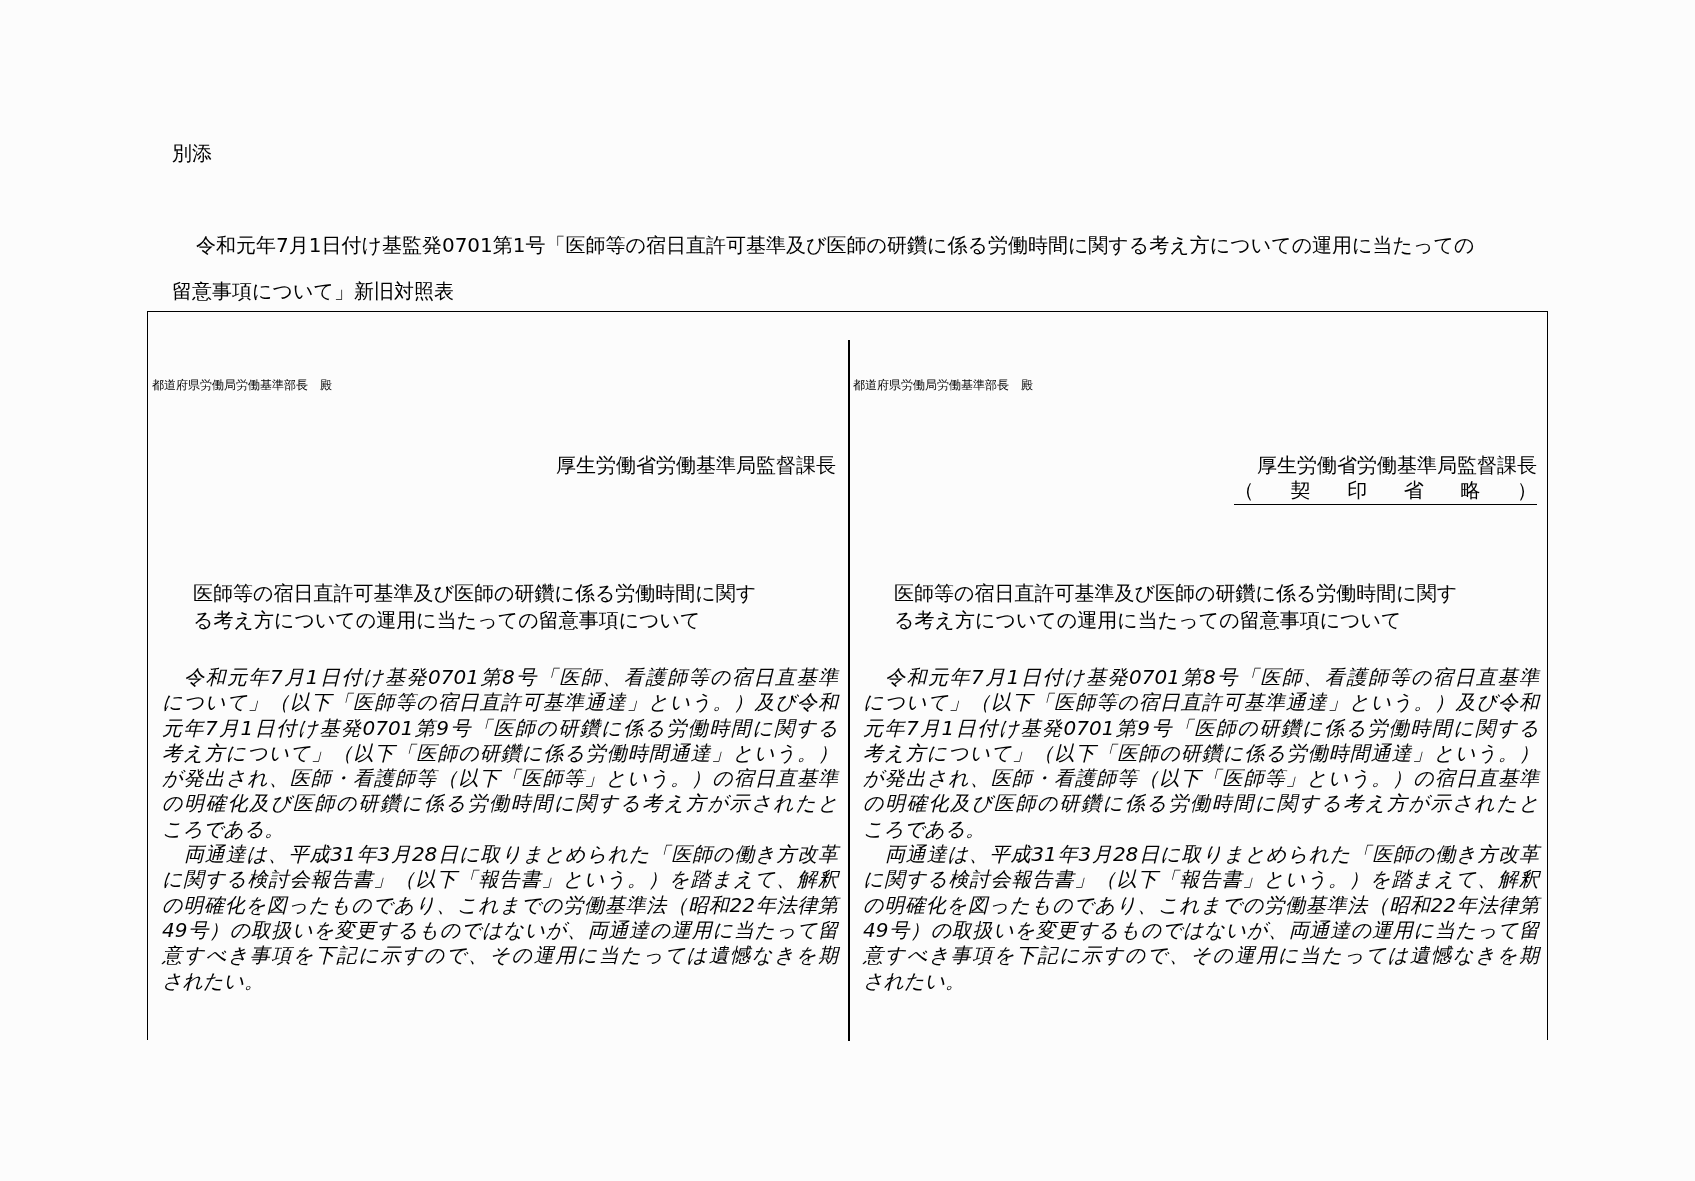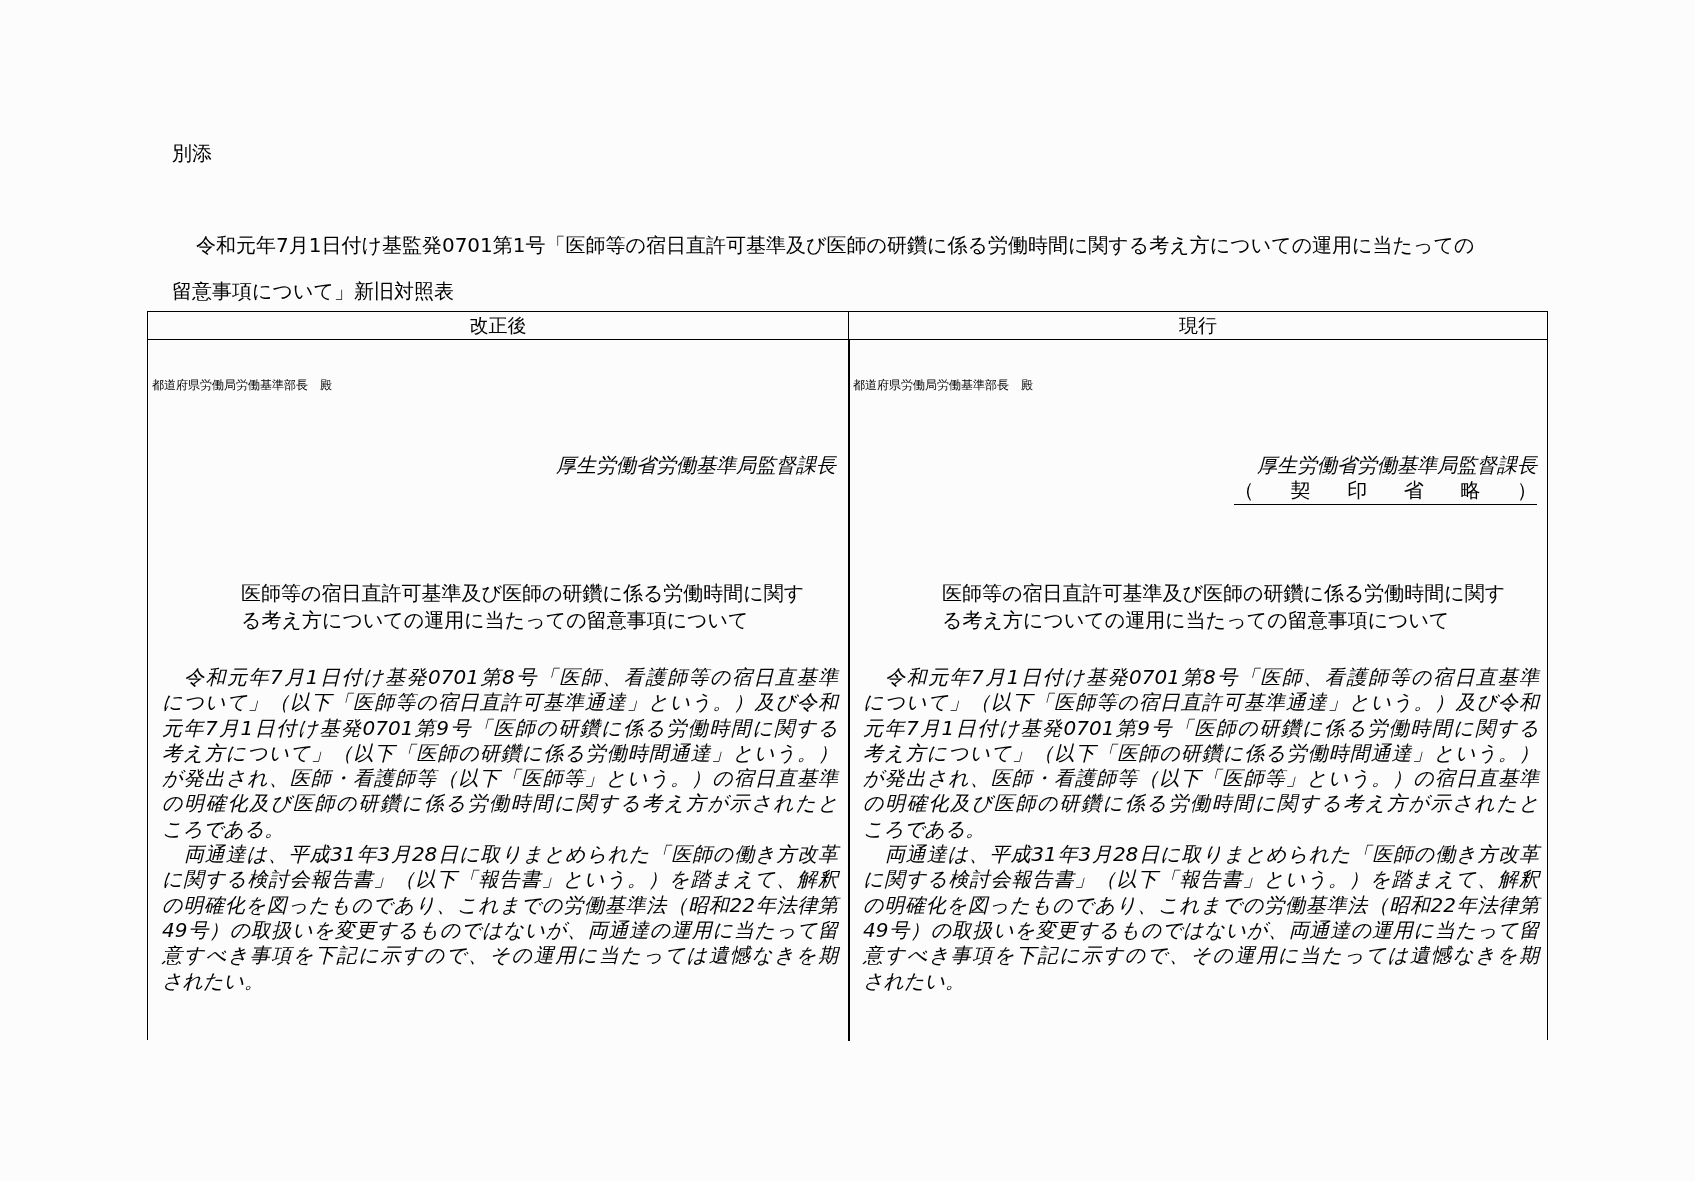--- a/index.html
+++ b/index.html
@@ -27,51 +27,45 @@
   .hdr.right { left: 701px; width: 698px; }
   .divider {
     position: absolute; left: 700px; top: 28px; width: 1.5px; height: 701px; background: #000;
   }
   .col { position: absolute; top: 28px; width: 700px; height: 701px; }
   .col.left { left: 0; }
   .col.right { left: 701px; }
 
   .addressee { position: absolute; left: 4px; top: 32px; font-size: 12px; line-height: 26px; white-space: nowrap; }
   .sender { position: absolute; right: 12px; top: 120px; font-size: 20px; line-height: 26px; text-align: right; }
-  .sender-line { display: block; white-space: nowrap; font-style: italic; }
+  .sender-line { display: block; white-space: nowrap; }
   .seal {
     display: flex; justify-content: space-between; width: 303px; margin-left: auto;
     border-bottom: 1.5px solid #000; line-height: 25px; padding-bottom: 1px;
   }
   .subject { position: absolute; left: 45px; top: 240px; font-size: 20px; line-height: 27px; }
-  .subject div { white-space: nowrap; margin-left: 48px; }
+  .subject div { white-space: nowrap; }
 
   .body { position: absolute; left: 14px; top: 325px; width: 676px; font-size: 20px; font-style: italic; }
   .body .line {
     height: 25.3px; line-height: 25.3px; white-space: nowrap;
     text-align: justify; text-align-last: justify;
   }
   .body .line.last { text-align-last: left; }
   .body .line.indent { padding-left: 22px; }
 </style>
 </head>
 <body>
 
 <div class="abs attachment">別添</div>
 
 <div class="abs title-line title-2" style="left:172px;top:232px;">令和元年7月1日付け基監発0701第1号「医師等の宿日直許可基準及び医師の研鑽に係る労働時間に関する考え方についての運用に当たっての</div>
 <div class="abs title-line title-2">留意事項について」新旧対照表</div>
 
 <div class="table">
-  <div class="hdr left">
-    <span>改正後</span>
-  </div>
-  <div class="hdr right">
-    <span>現行</span>
-  </div>
   <div class="divider"></div>
 
   <div class="col left">
     <div class="addressee">都道府県労働局労働基準部長　殿</div>
     <div class="sender" style="top:112px;">
       <span class="sender-line">厚生労働省労働基準局監督課長</span>
     </div>
     <div class="subject">
       <div>医師等の宿日直許可基準及び医師の研鑽に係る労働時間に関す</div>
       <div>る考え方についての運用に当たっての留意事項について</div>

